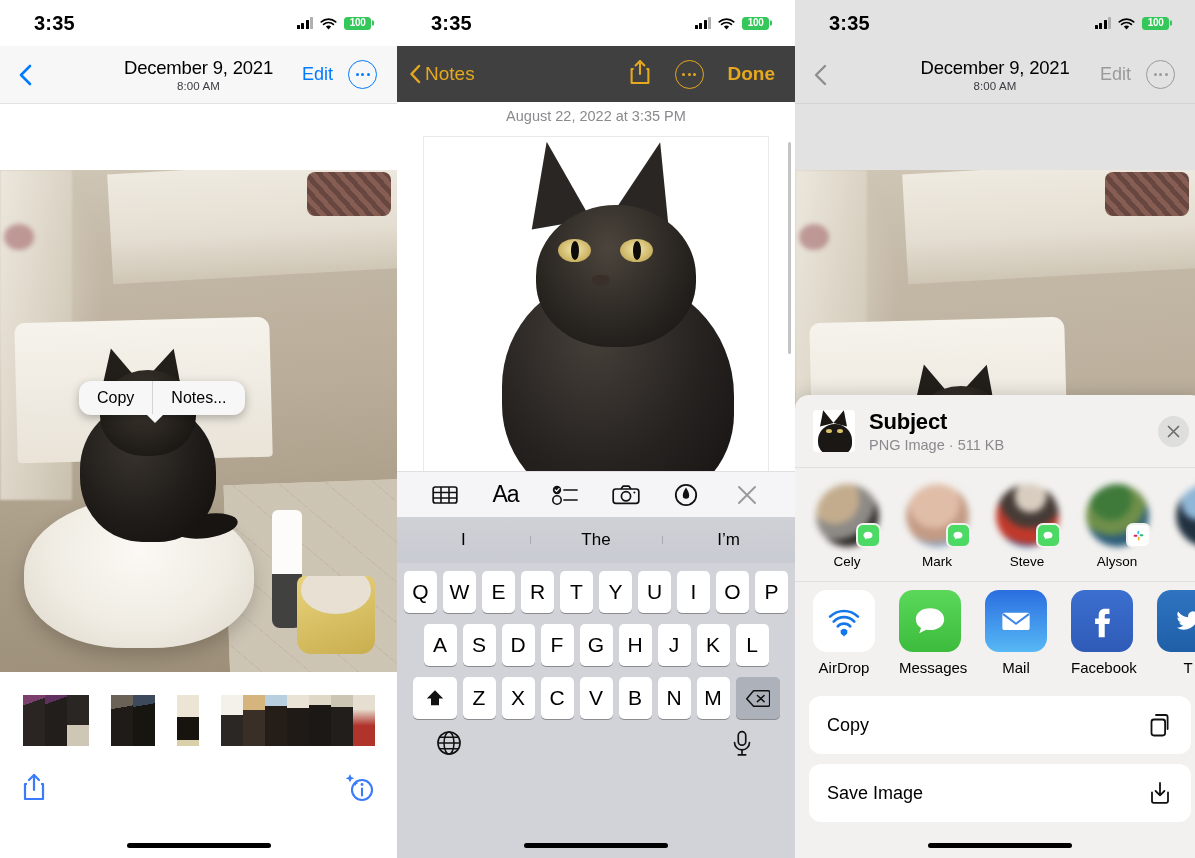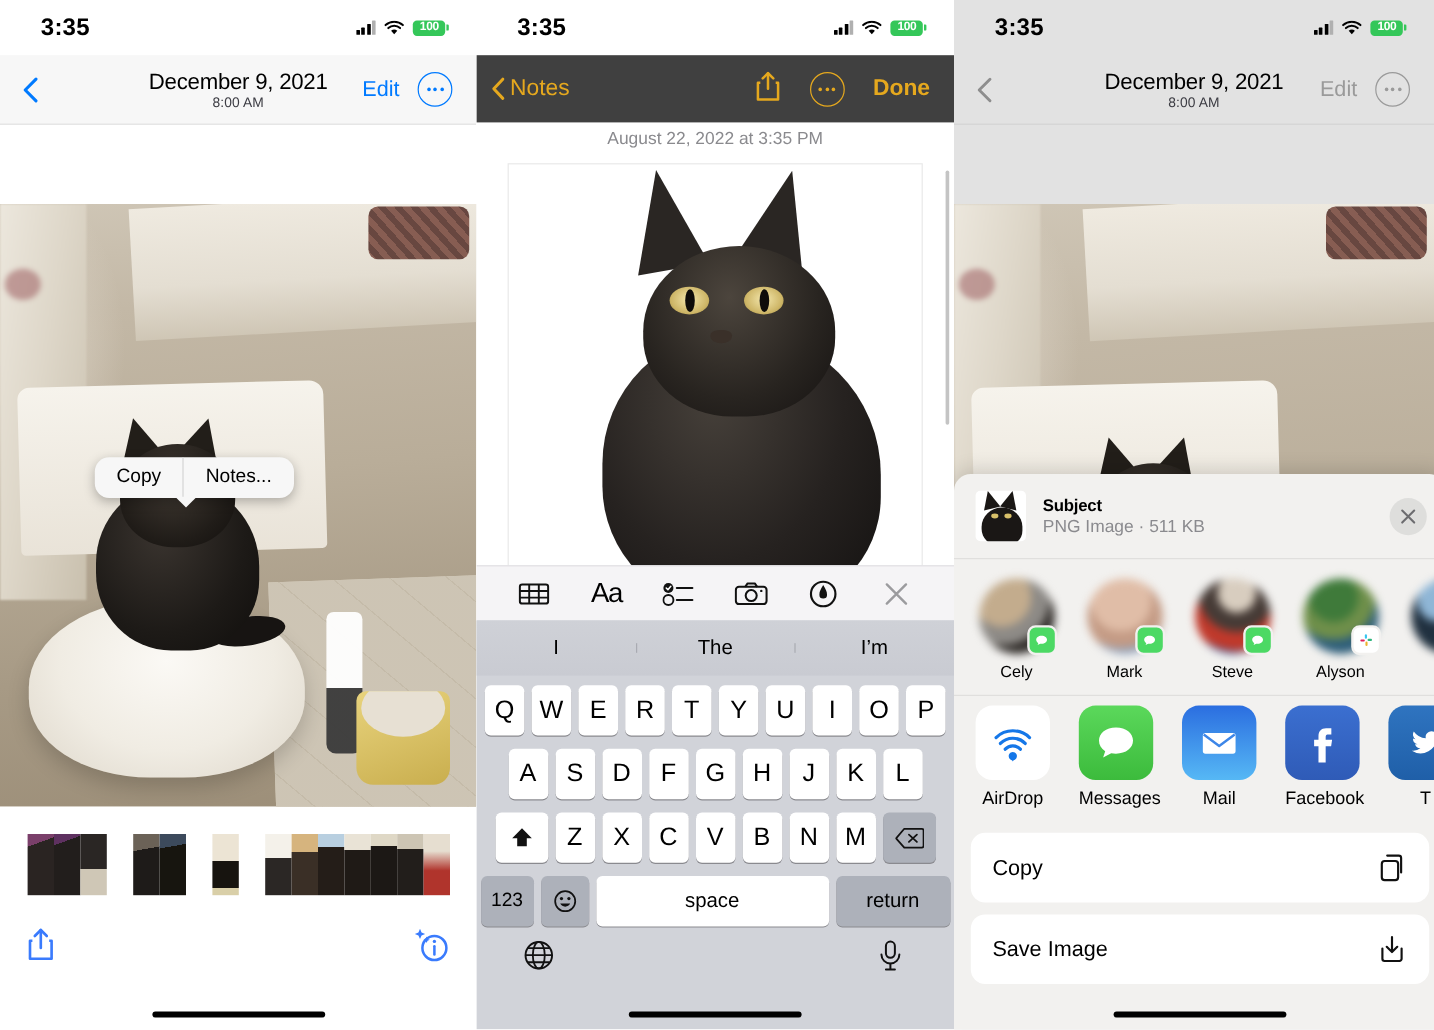--- a/index.html
+++ b/index.html
@@ -313,21 +313,21 @@
     width: 42px; height: 42px; border-radius:4px; background:#fff;
     position:relative; overflow:hidden; flex:none;
   }
   .sh-thumb .b{ position:absolute; left:5px; bottom:-4px; width:34px;height:32px;
     background:#1a1715; border-radius:50% 50% 40% 44%; }
   .sh-thumb .e1,.sh-thumb .e2{ position:absolute; top:0px; width:0;height:0;
     border-left:7px solid transparent;border-right:7px solid transparent;border-bottom:15px solid #1a1715;}
   .sh-thumb .e1{left:5px;transform:rotate(-14deg)} .sh-thumb .e2{left:22px;transform:rotate(14deg)}
   .sh-thumb .y1,.sh-thumb .y2{position:absolute;top:19px;width:6px;height:4px;border-radius:50%;background:#d8c069;}
   .sh-thumb .y1{left:13px}.sh-thumb .y2{left:24px}
-  .sh-text .t { font-size:14px; font-weight:bold; color:#000; letter-spacing:-.2px; }
+  .sh-text .t { font-size:22px; font-weight:bold; color:#000; letter-spacing:-.2px; }
   .sh-text .s { font-size:14.5px; color:#8a8a8e; margin-top:2px; }
   .sh-close {
     margin-left:auto; width:31px;height:31px;border-radius:50%;background:#dededc;
     display:flex;align-items:center;justify-content:center; cursor:pointer; flex:none;
   }
   .sheet hr { border:none; border-top:1px solid #e0dfdd; margin:0 0 0 0; }
 
   .contacts { display:flex; gap: 22px; padding: 16px 14px 12px 18px; }
   .contact { width: 68px; text-align:center; flex:none; cursor:pointer; }
   .contact .av {
@@ -617,33 +617,20 @@
           <div class="key">B</div>
           <div class="key">N</div>
           <div class="key">M</div>
           <div class="key wide">
             <svg viewBox="0 0 26 20" width="24" height="19">
               <path d="M8.2 1.5 H24 a1.6 1.6 0 0 1 1.6 1.6 V16.9 a1.6 1.6 0 0 1 -1.6 1.6 H8.2 L0.8 10.2 Z" stroke="#111" stroke-width="1.6" fill="none" stroke-linejoin="round"></path>
               <path d="M12.4 6.8 L19.6 13.4 M19.6 6.8 L12.4 13.4" stroke="#111" stroke-width="1.6" stroke-linecap="round"></path>
             </svg>
           </div>
         </div>
-        <div class="kb-row">
-          <div class="key num">123</div>
-          <div class="key emoji">
-            <svg viewBox="0 0 22 22" width="20" height="20">
-              <circle cx="11" cy="11" r="9.2" stroke="#111" stroke-width="1.6" fill="none"></circle>
-              <circle cx="7.6" cy="8.6" r="1.5" fill="#111"></circle>
-                <circle cx="14.4" cy="8.6" r="1.5" fill="#111"></circle>
-              <path d="M6.4 13.2 a5.2 5.2 0 0 0 9.2 0 Z" fill="#111"></path>
-            </svg>
-          </div>
-          <div class="key space">space</div>
-          <div class="key ret">return</div>
-        </div>
         <div class="kb-bottom">
           <span class="g">
             <svg viewBox="0 0 24 24" width="26" height="26">
               <circle cx="12" cy="12" r="10.2" stroke="#111" stroke-width="1.5" fill="none"></circle>
               <ellipse cx="12" cy="12" rx="4.6" ry="10.2" stroke="#111" stroke-width="1.4" fill="none"></ellipse>
               <path d="M2 12 H22 M3.6 6.6 H20.4 M3.6 17.4 H20.4" stroke="#111" stroke-width="1.4"></path>
             </svg>
           </span>
           <span class="g">
             <svg viewBox="0 0 22 26" width="24" height="27">

